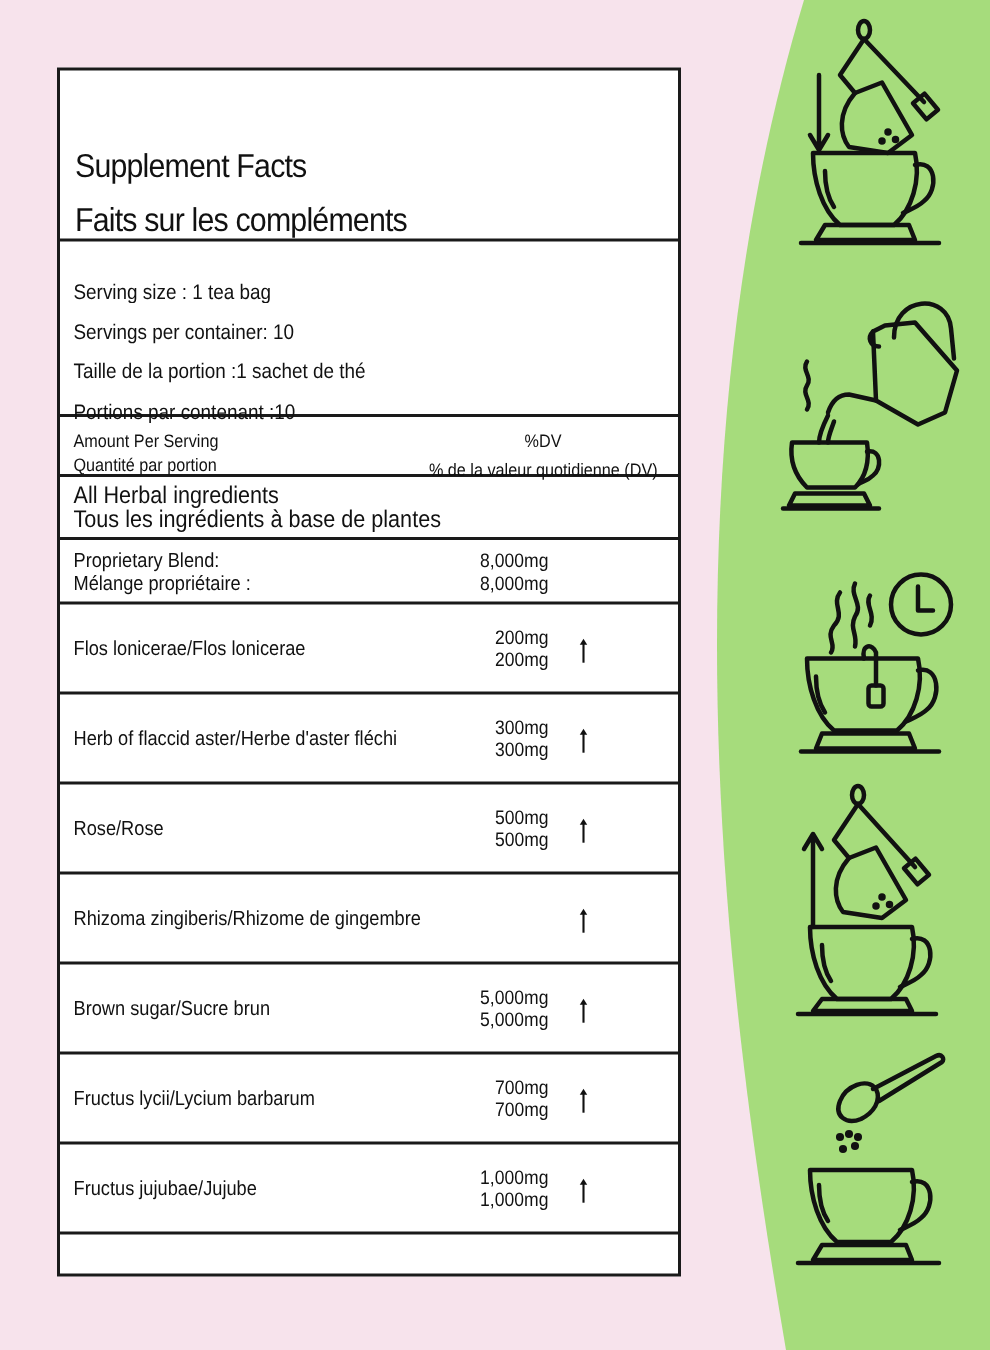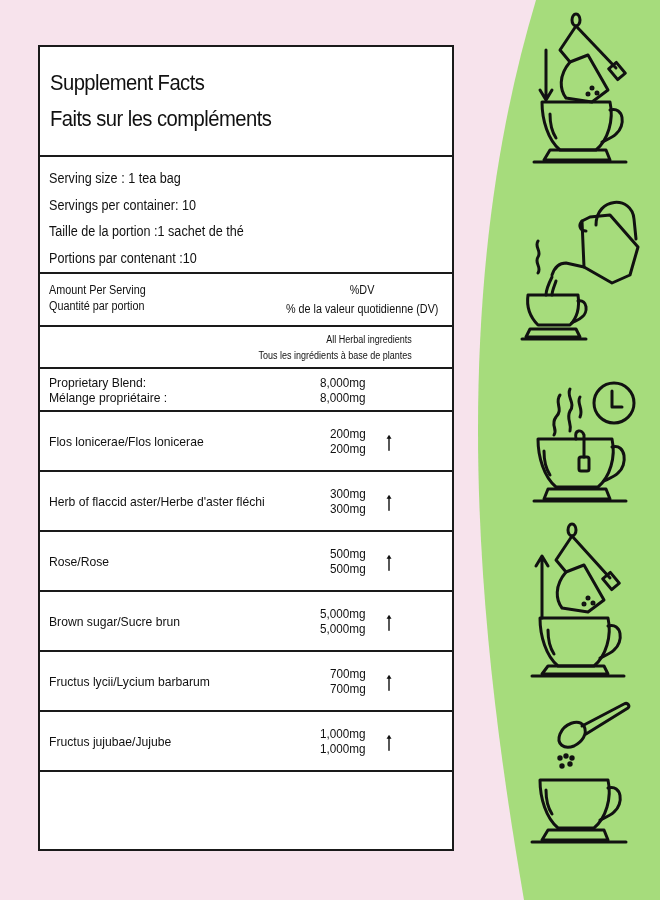--- a/index.html
+++ b/index.html
@@ -1,27 +1,27 @@
 <!DOCTYPE html>
 <html><head>
 <meta charset="utf-8">
 <style>
   html,body{margin:0;padding:0;}
   body{width:660px;height:900px;position:relative;overflow:hidden;background:#f7e3ec;font-family:"Liberation Sans",sans-serif;color:#111;}
   .green-bg{position:absolute;left:0;top:0;width:660px;height:900px;}
   .panel{position:absolute;left:38px;top:45px;width:416px;height:806px;background:#fff;border:2px solid #1a1a1a;box-sizing:border-box;}
   .sec{border-bottom:2px solid #1a1a1a;box-sizing:border-box;position:relative;}
-  .title-sec{height:110px;padding:18px 0 0 10px;}
+  .title-sec{height:86px;padding:18px 0 0 10px;margin-top:28px;}
   .title-sec div{font-size:22px;line-height:36px;letter-spacing:-0.6px;transform:scaleX(0.92);transform-origin:left;white-space:nowrap;}
-  .serv-sec{height:117px;padding:8px 0 0 9px;}
+  .serv-sec{height:117px;padding:20px 0 0 9px;}
   .serv-sec div{font-size:14px;line-height:26.5px;transform:scaleX(0.9);transform-origin:left;white-space:nowrap;}
-  .amt-sec{height:53px;padding:8px 9px 0 11px;font-size:12px;}
+  .amt-sec{height:40px;padding:8px 9px 0 11px;font-size:12px;}
   .amt-sec .l{position:absolute;left:9px;transform:scaleX(0.9);transform-origin:left;white-space:nowrap;}
   .amt-sec .r{position:absolute;right:14px;transform:scaleX(0.9);transform-origin:right;white-space:nowrap;text-align:center;}
-  .herb-sec{height:42px;padding:5px 0 6px 9px;font-size:10px;line-height:16px;text-align:right;}
+  .herb-sec{height:42px;padding:5px 0 6px 9px;font-size:16px;line-height:16px;}
   .herb-sec div{transform:scaleX(0.9);transform-origin:left;white-space:nowrap;}
   .row{height:60px;}
   .row .name{position:absolute;left:9px;top:50%;transform:translateY(-50%) scaleX(0.9);transform-origin:left center;font-size:13.5px;white-space:nowrap;}
   .row .amts{position:absolute;right:86px;top:50%;transform:translateY(-50%) scaleX(0.9);transform-origin:right center;font-size:13px;line-height:15px;text-align:right;white-space:nowrap;}
   .row .dag{position:absolute;left:344px;top:50%;transform:translateY(-40%);width:10px;height:18px;}
   .blend{height:43px;}
   .blend .name{font-size:13.5px;line-height:15px;}
   .blend .amts{right:86px;}
   .foot{border-bottom:none;height:85px;}
   .foot .line{position:absolute;left:28px;font-size:18px;white-space:nowrap;transform:scaleX(0.93);transform-origin:left;}
@@ -94,20 +94,27 @@
     <div class="amts">
         <div>500mg</div>
         <div>500mg</div>
       </div>
     <svg class="dag" viewBox="0 0 10 18">
         <path d="M5 1 L2.5 5 H7.5 Z" fill="#111"></path>
         <rect x="4.3" y="4" width="1.4" height="13" fill="#111"></rect>
       </svg>
   </div>
   <div class="sec row">
+    <div class="name">Rhizoma zingiberis/Rhizome de gingembre</div>
+    <svg class="dag" viewBox="0 0 10 18">
+        <path d="M5 1 L2.5 5 H7.5 Z" fill="#111"></path>
+        <rect x="4.3" y="4" width="1.4" height="13" fill="#111"></rect>
+      </svg>
+  </div>
+  <div class="sec row">
     <div class="name">Brown sugar/Sucre brun</div>
     <div class="amts">
         <div>5,000mg</div>
         <div>5,000mg</div>
       </div>
     <svg class="dag" viewBox="0 0 10 18">
         <path d="M5 1 L2.5 5 H7.5 Z" fill="#111"></path>
         <rect x="4.3" y="4" width="1.4" height="13" fill="#111"></rect>
       </svg>
   </div>

